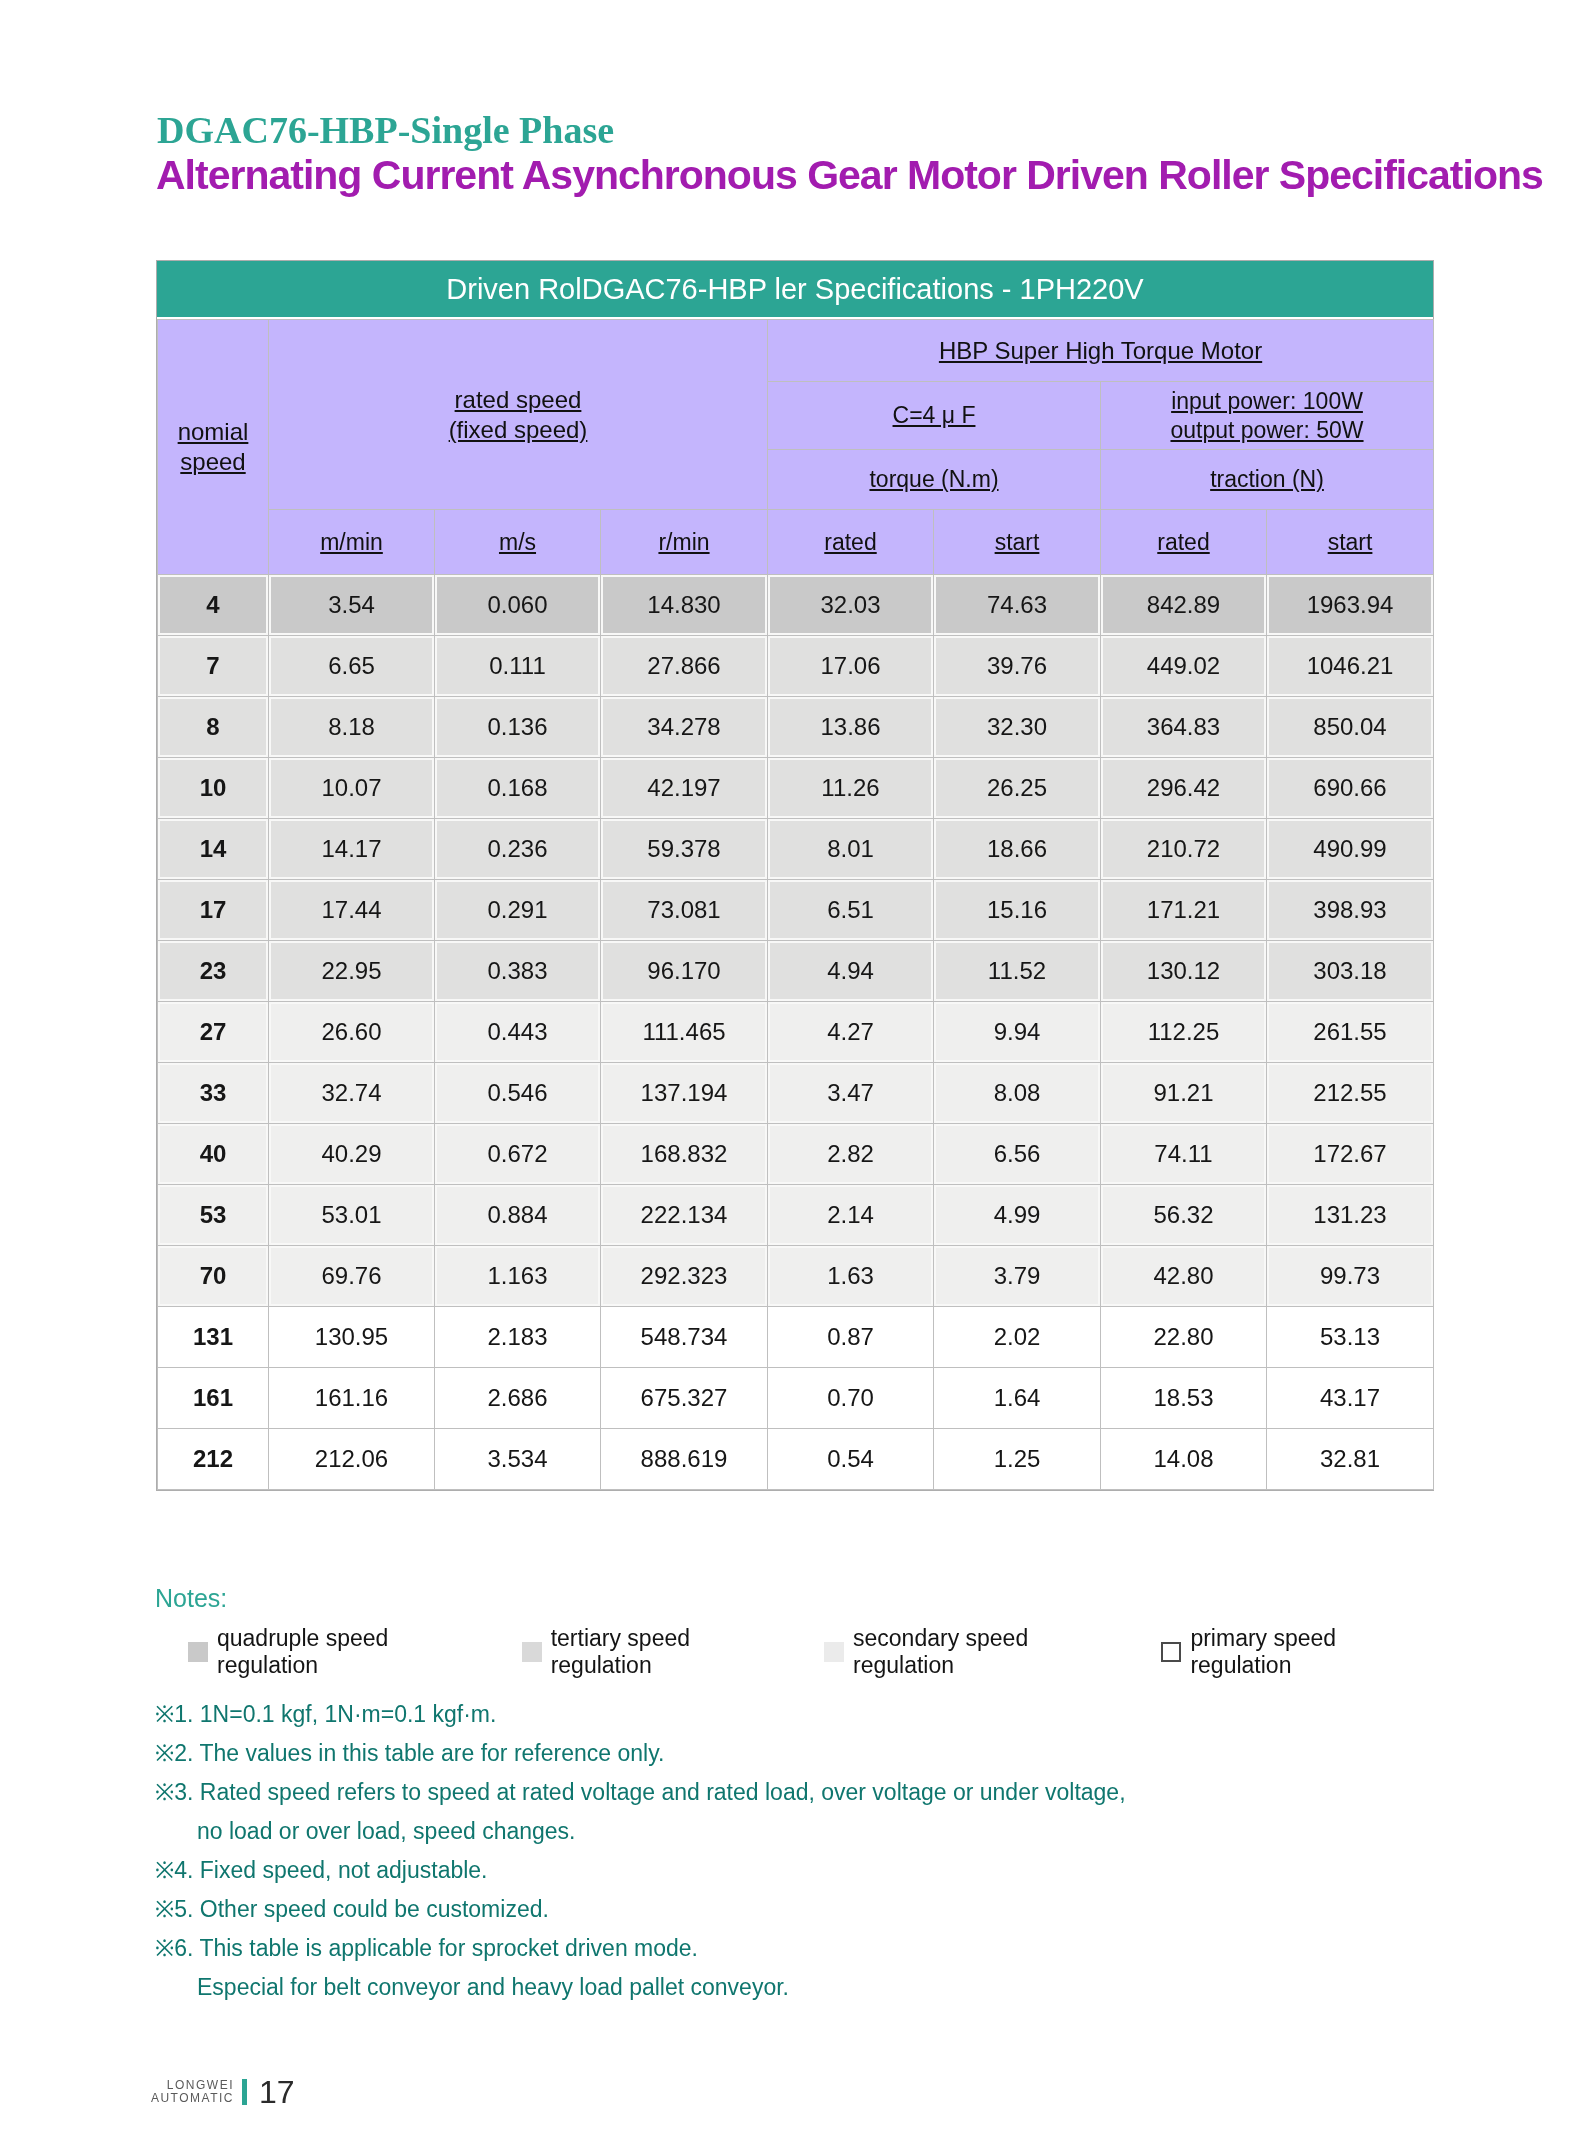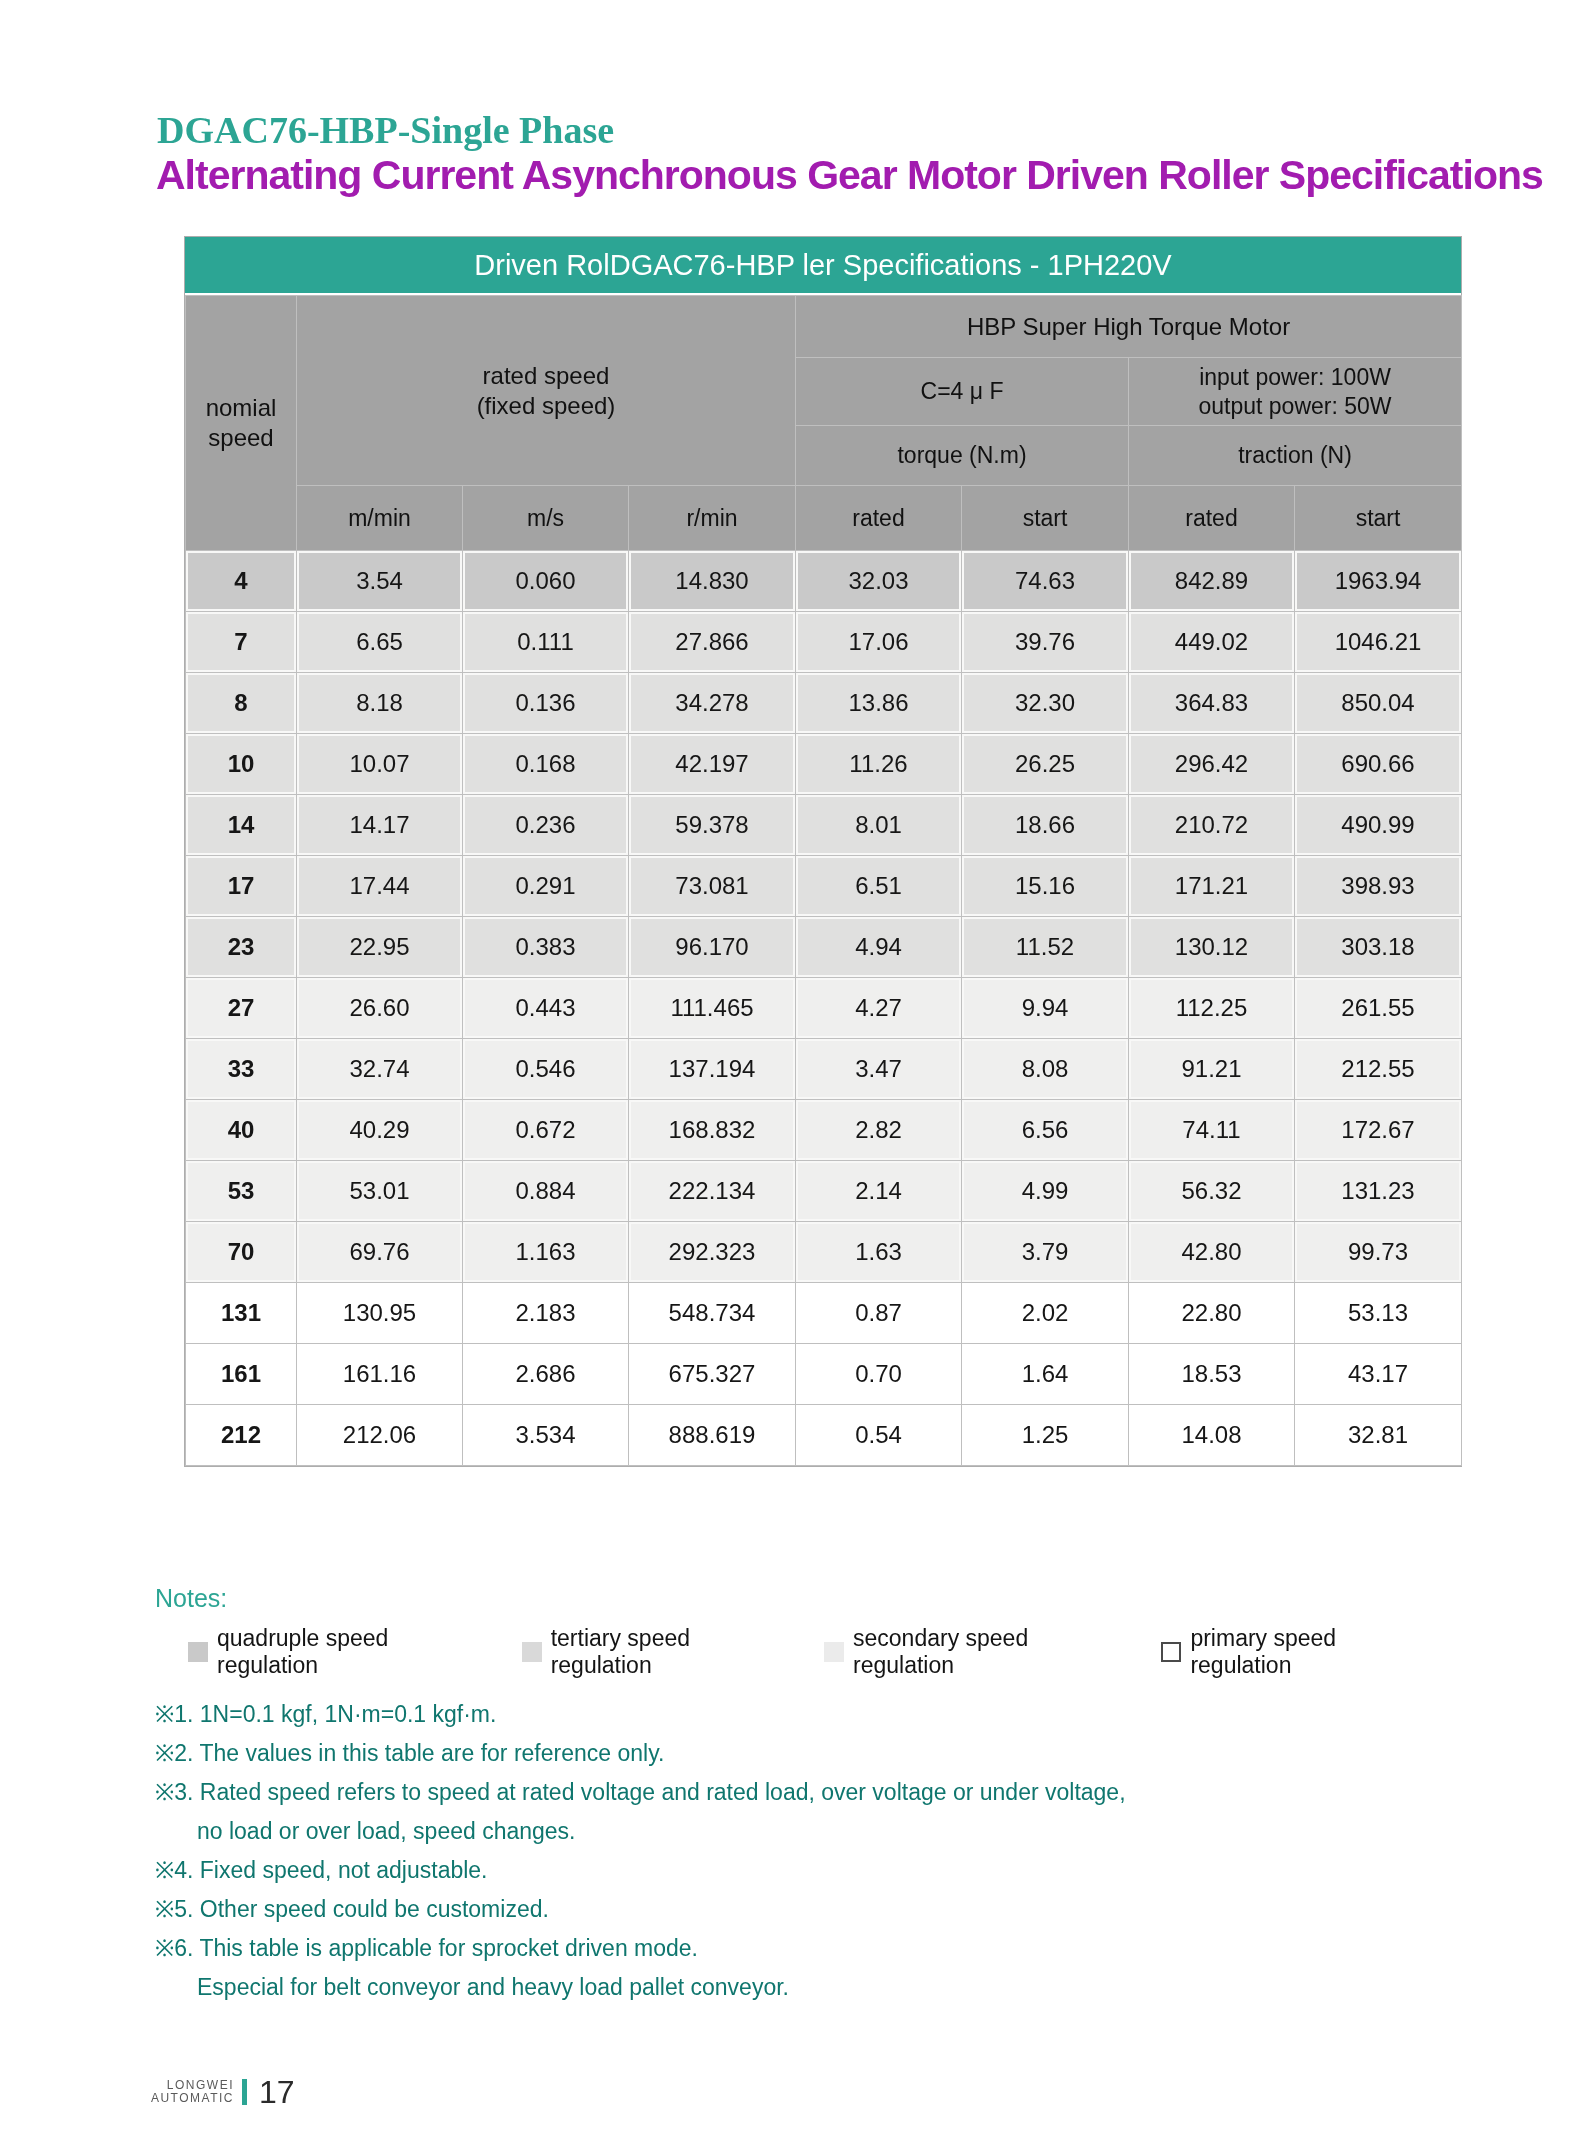--- a/index.html
+++ b/index.html
@@ -21,36 +21,36 @@
   .page-title-1{
     position:absolute;left:157px;top:108px;
     font-size:38px;font-weight:bold;color:var(--teal);white-space:nowrap;font-family:Liberation Serif, serif;
   }
   .page-title-2{
     position:absolute;left:156px;top:152px;
     font-size:41px;font-weight:bold;color:#a21caf;
     letter-spacing:-1px;white-space:nowrap;
   }
   .table-outer{
-    position:absolute;left:156px;top:236px;width:1278px;
-    border:1px solid var(--outer-gray);background:#fff;margin-left:28px;
+    position:absolute;left:156px;top:260px;width:1278px;
+    border:1px solid var(--outer-gray);background:#fff;
   }
   .table-caption{
     height:56px;margin-bottom:2px;background:var(--teal);
     color:#ffffff;font-size:29px;line-height:56px;text-align:center;
   }
   table.spec{
     width:100%;border-collapse:collapse;table-layout:fixed;
   }
   table.spec th, table.spec td{
     border:1px solid var(--border-gray);
     text-align:center;vertical-align:middle;
     font-weight:normal;padding:0 4px;
   }
-  thead th{background:#a3a3a3;font-size:23px;color:#111;}
+  thead th{background:#c4b5fd;font-size:23px;color:#111;text-decoration:underline;}
   th.bold{font-weight:bold;font-size:24px;}
   .pre{white-space:pre-line;line-height:1.25;}
   tr.hr1 th{height:62px;}
   tr.hr2 th{height:68px;}
   tr.hr3 th{height:60px;}
   tr.hr4 th{height:65px;}
   tbody td{height:61px;font-size:24px;color:#161616;}
   tbody td.speed-cell{font-weight:bold;}
   tr.tier-quadruple td{background:var(--tier-quadruple);}
   tr.tier-tertiary  td{background:var(--tier-tertiary);}

